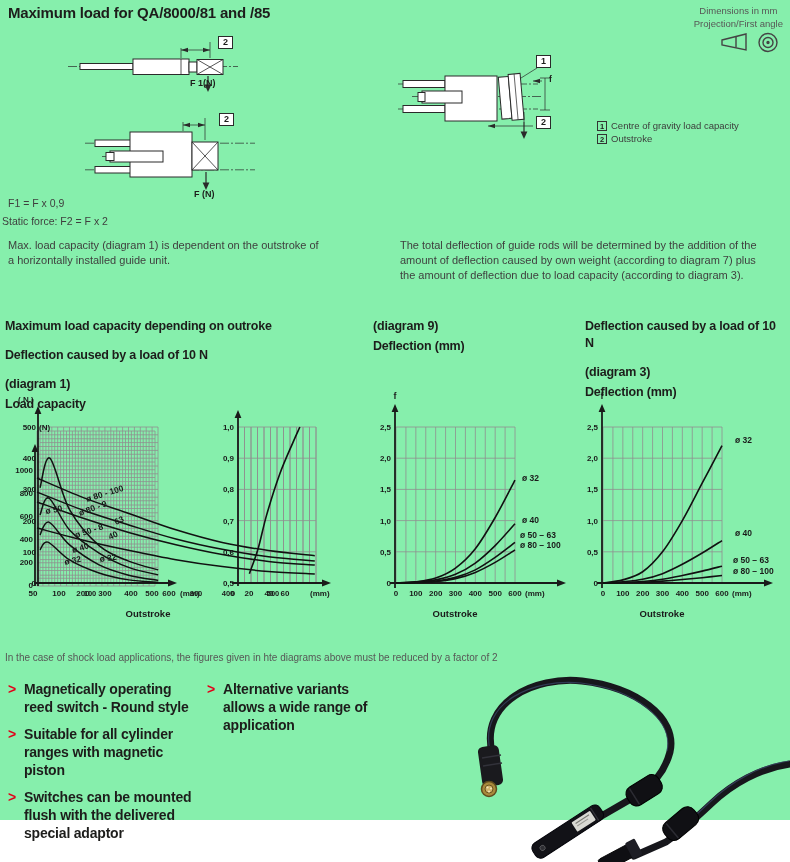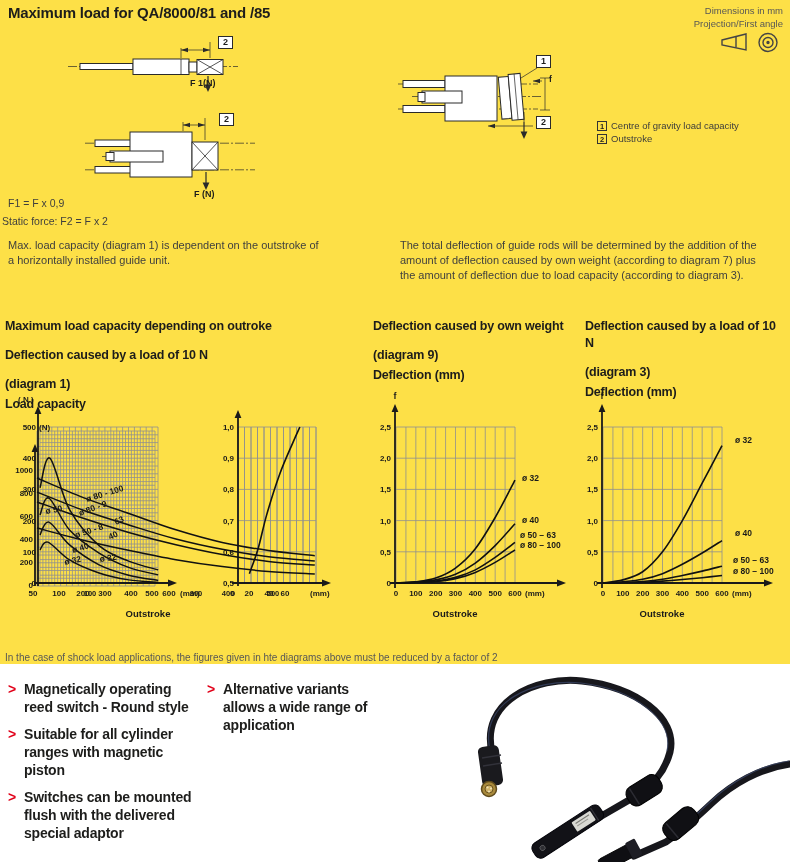--- a/index.html
+++ b/index.html
@@ -1,21 +1,21 @@
 <!DOCTYPE html>
 <html><head>
 <meta charset="utf-8">
 <style>
   * { margin:0; padding:0; box-sizing:border-box; }
   html,body { width:790px; height:862px; background:#fff; overflow:hidden;
     font-family:"Liberation Sans", sans-serif; }
   .abs { position:absolute; }
-  #page { position:relative; width:790px; height:664px; background:#fde047; }
+  #page { position:relative; width:790px; height:820px; background:#86efac; }
   .title { font-size:15px; font-weight:bold; color:#1d1d1b; letter-spacing:-0.2px; }
-  .smallnote { font-size:9.5px; color:#575756; text-align:right; line-height:1.4; }
+  .smallnote { font-size:9.5px; color:#575756; text-align:center; line-height:1.4; }
   .body-text { font-size:11px; color:#3f3f3e; line-height:1.38; }
   .formula { font-size:10.5px; color:#3f3f3e; }
   .sec-line { font-size:12.5px; font-weight:bold; color:#1d1d1b; line-height:17px; letter-spacing:-0.2px;margin-top:12px; }
   .sec-sub { font-size:12.5px; font-weight:bold; color:#1d1d1b; margin-top:4px; letter-spacing:-0.2px; }
   .callout-box { width:15px; height:13px; border:1.2px solid #2a2a2a; background:#fff;
     font-size:9px; font-weight:bold; color:#1d1d1b; text-align:center; line-height:11px; }
   .force-label { font-size:9px; font-weight:bold; color:#1d1d1b; }
   .f-label { font-size:8.5px; font-weight:bold; color:#1d1d1b; }
   .leg-row { display:flex; align-items:flex-start; margin-bottom:2px; }
   .leg-box { width:10px; height:10px; border:1px solid #333; font-size:7.5px; font-weight:bold;
@@ -150,21 +150,20 @@
   <div class="abs body-text" style="left:8px;top:238px;width:312px;">Max. load capacity (diagram 1) is dependent on the outstroke of a horizontally installed guide unit.</div>
   <div class="abs body-text" style="left:400px;top:238px;width:374px;">The total deflection of guide rods will be determined by the addition of the amount of deflection caused by own weight (according to diagram 7) plus the amount of deflection due to load capacity (according to diagram 3).</div>
 
   <div class="abs" style="left:5px;top:306px;width:362px;" id="sec0">
       <div class="sec-line">Maximum load capacity depending on outroke</div>
       <div class="sec-line">Deflection caused by a load of 10 N</div>
       <div class="sec-line">(diagram 1)</div>
       <div class="sec-sub">Load capacity</div>
     </div>
   <div class="abs" style="left:373px;top:306px;width:205px;" id="sec1">
-      <div class="sec-line">Deflection caused by own weight</div>
       <div class="sec-line">(diagram 9)</div>
       <div class="sec-sub">Deflection (mm)</div>
     </div>
   <div class="abs" style="left:585px;top:306px;width:200px;" id="sec2">
       <div class="sec-line">Deflection caused by a load of 10 N</div>
       <div class="sec-line">(diagram 3)</div>
       <div class="sec-sub">Deflection (mm)</div>
     </div>
 
   <div class="abs" style="left:10px;top:390px;"><svg id="d1" width="355" height="250">

